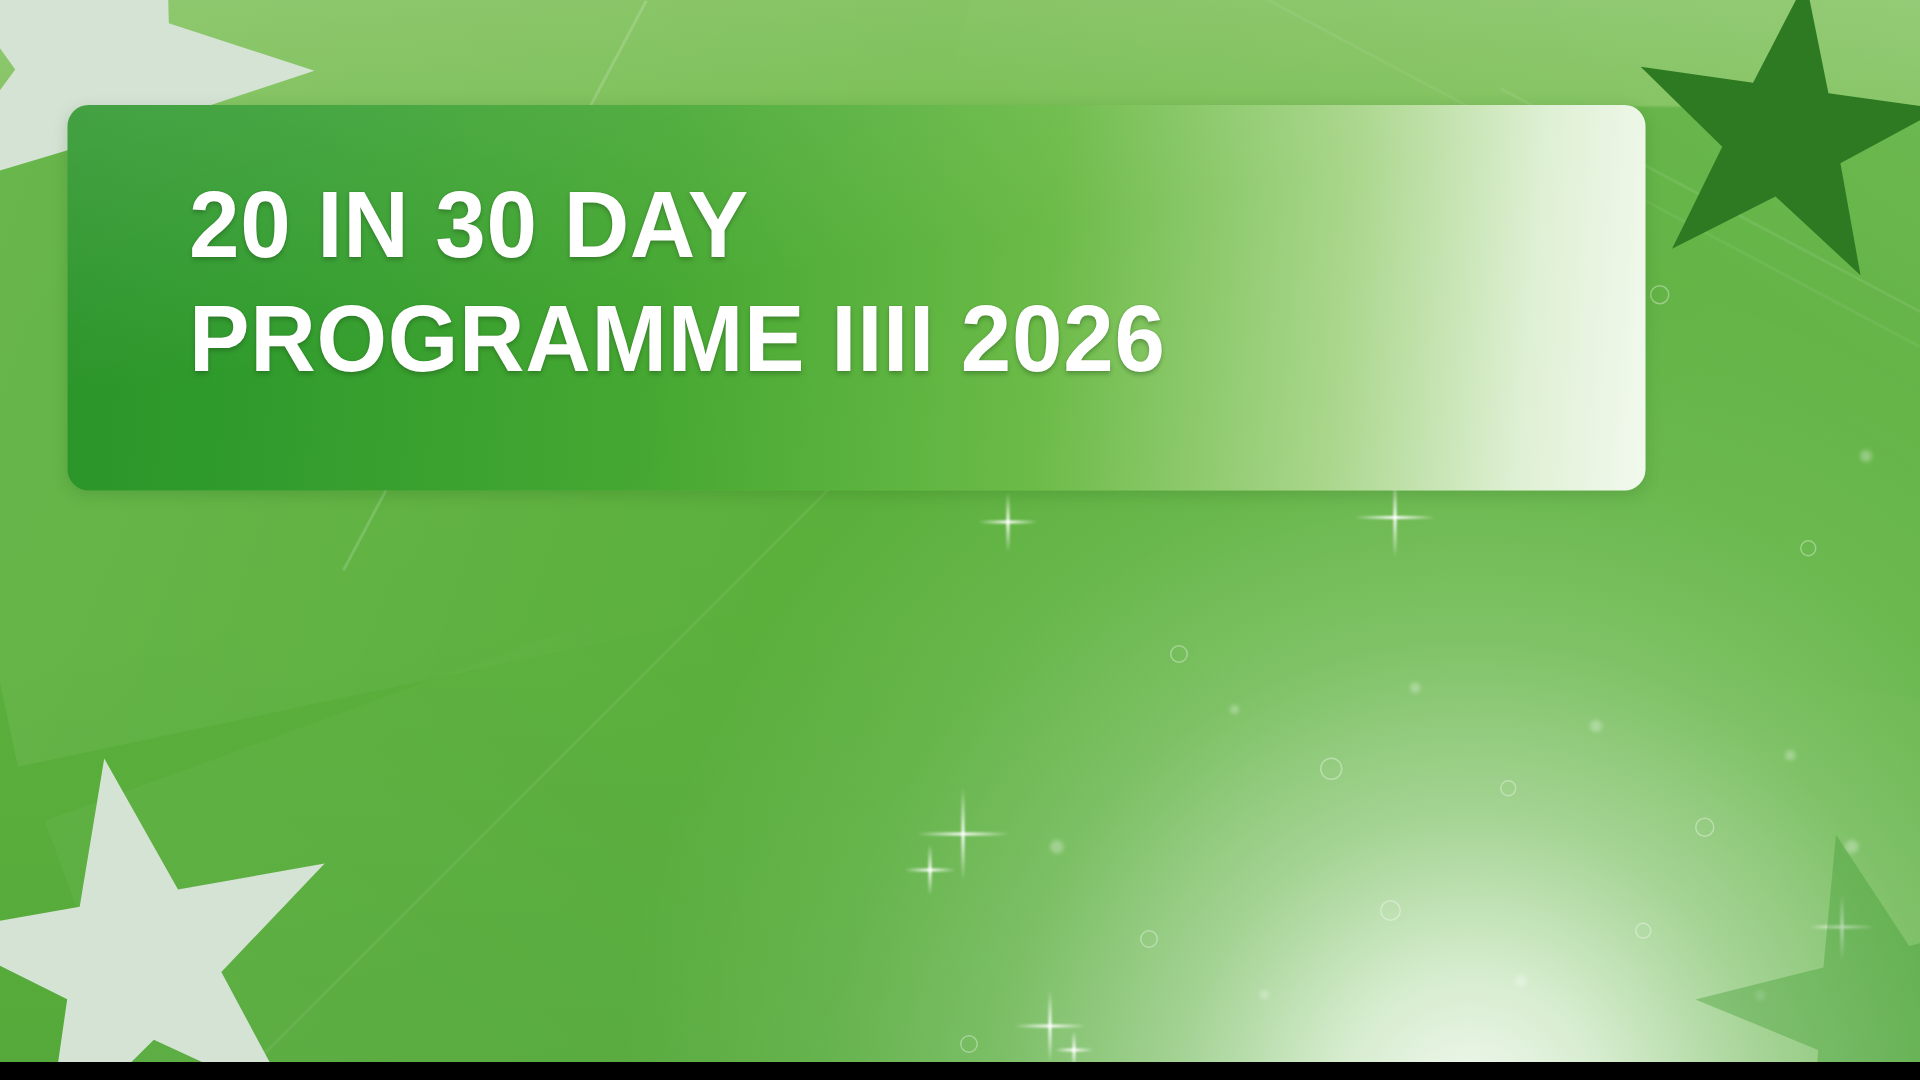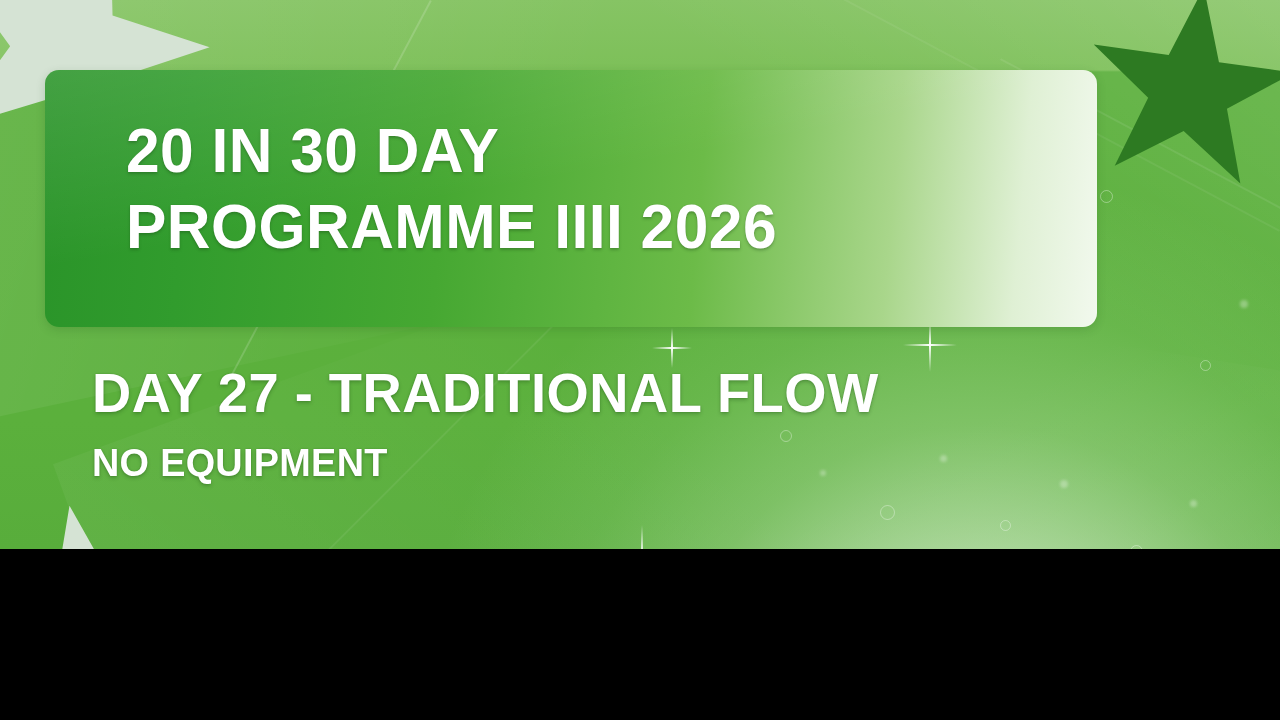--- a/index.html
+++ b/index.html
@@ -9,21 +9,21 @@
     background: #000;
   }
   body {
     font-family: "Liberation Sans", sans-serif;
   }
 
   
   .stage {
     position: relative;
     width: 1280px;
-    height: 549px;
+    height: 708px;
     overflow: hidden;
     background: #be185d;
   }
 
   
   .bg-base {
     position: absolute;
     inset: 0;
     background:
       linear-gradient(180deg,
@@ -306,18 +306,14 @@
 
   <div class="banner">
     <div class="banner-sheen"></div>
   </div>
 
   <div class="title-block">
     <div class="title-line">20 IN 30 DAY</div>
     <div class="title-line">PROGRAMME IIII 2026</div>
   </div>
 
-  <div class="subtitle-block">
-    <div class="subtitle-main">DAY 27 - TRADITIONAL FLOW</div>
-    <div class="subtitle-sub">NO EQUIPMENT</div>
-  </div>
 
 </div>
 
 </body></html>

